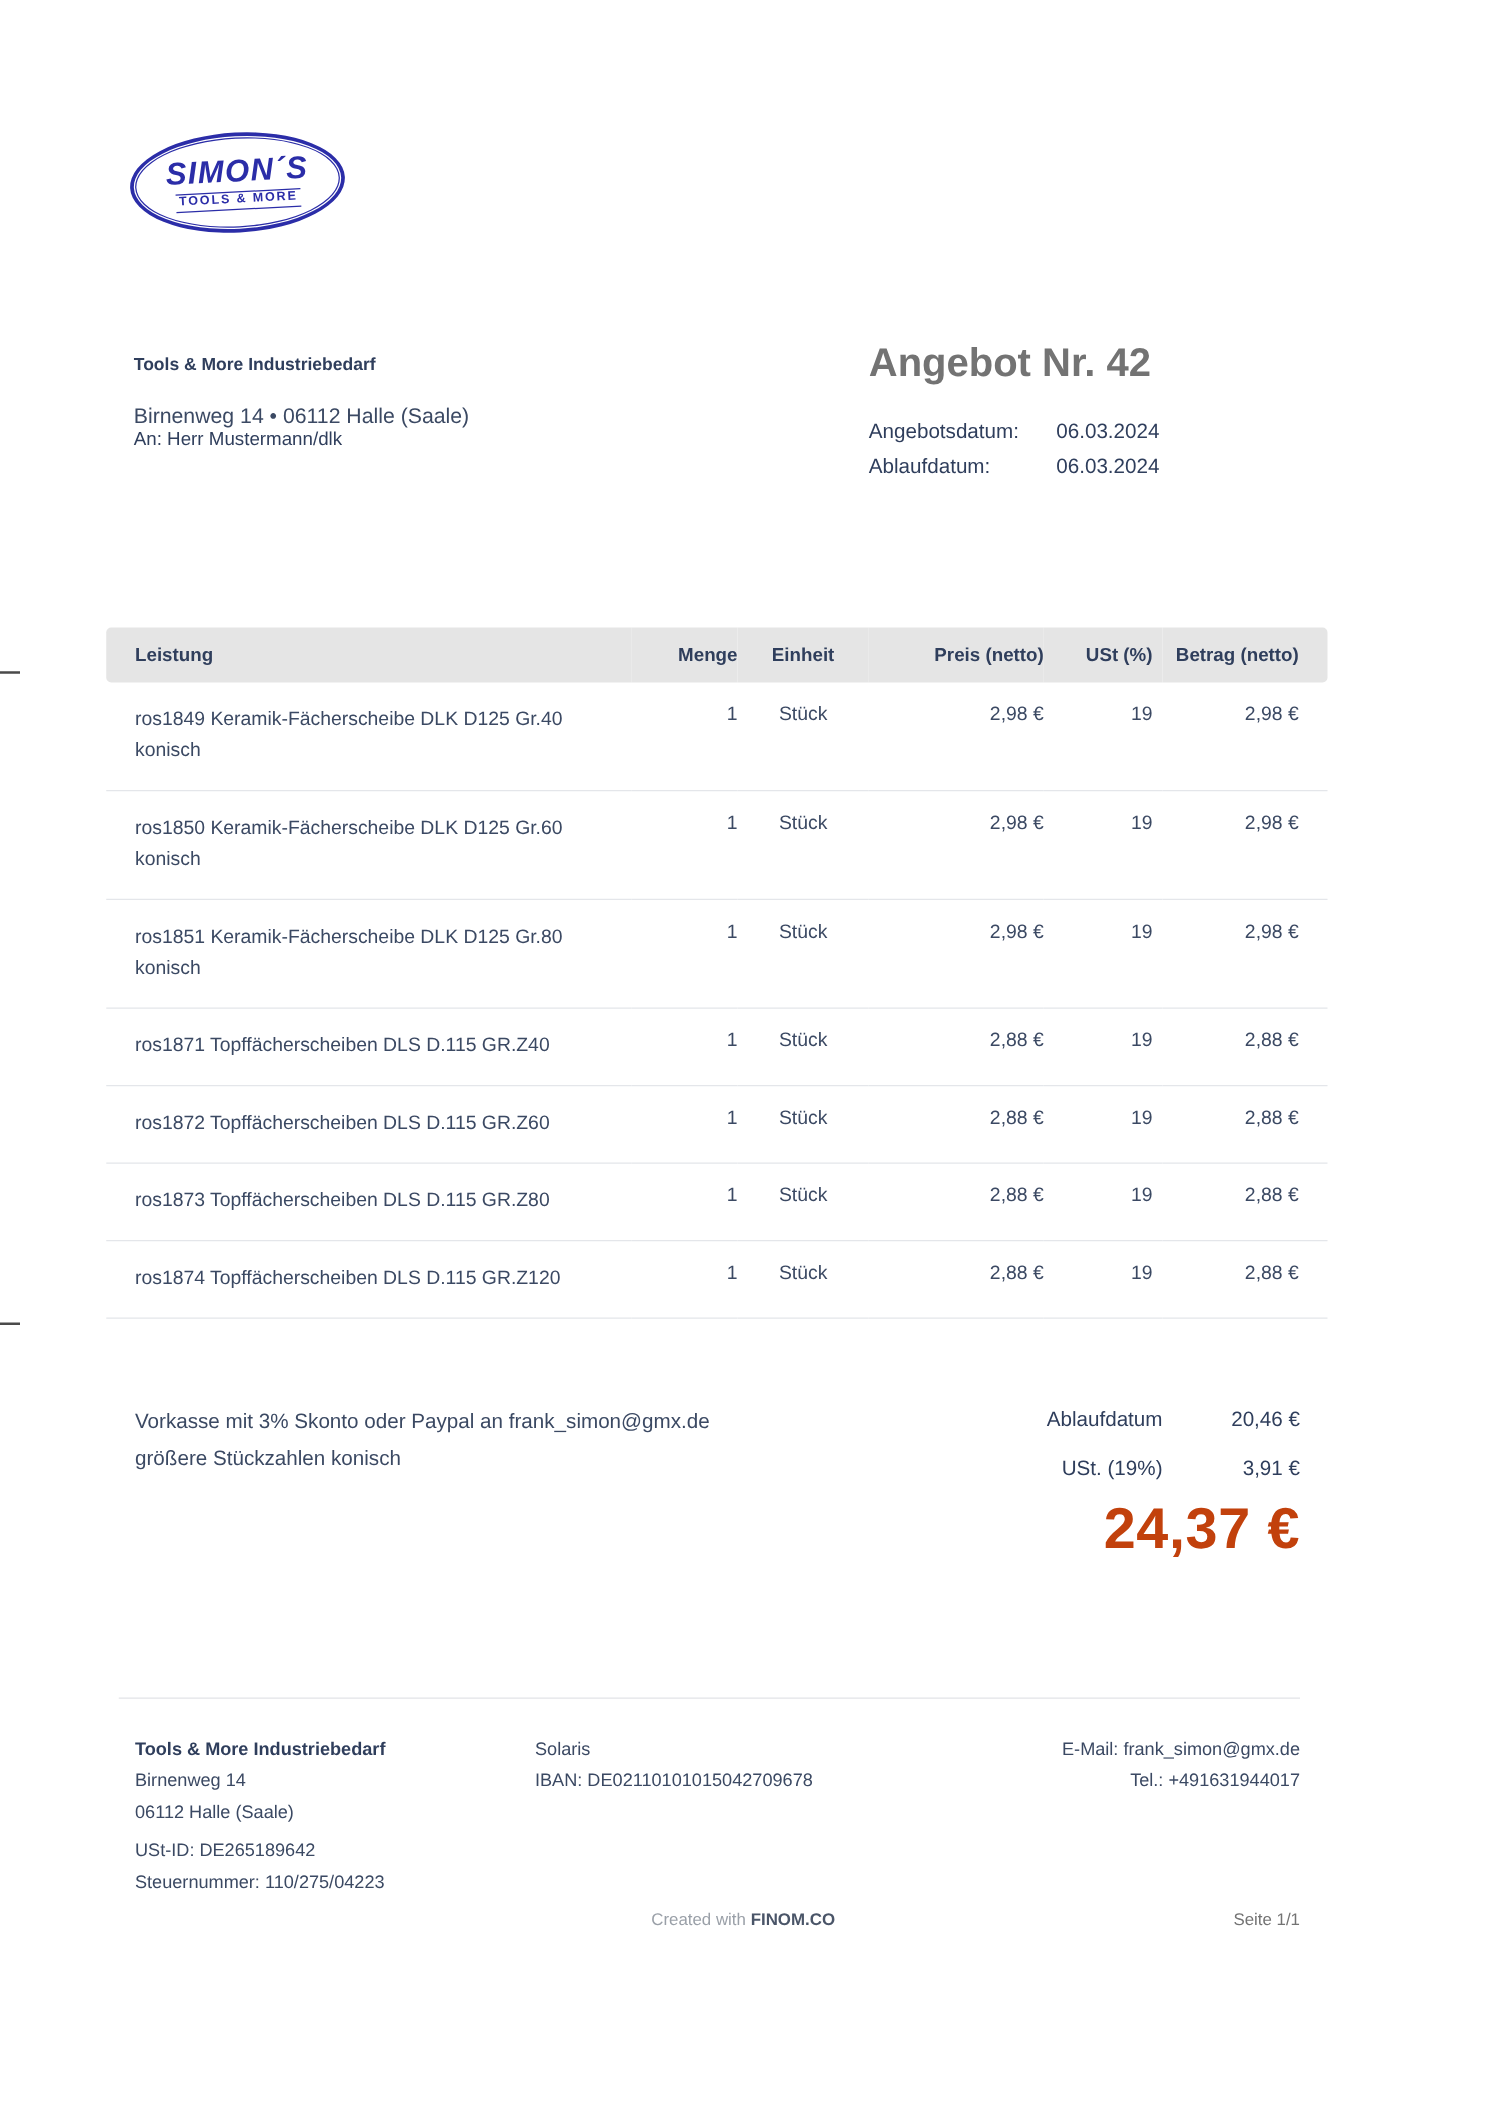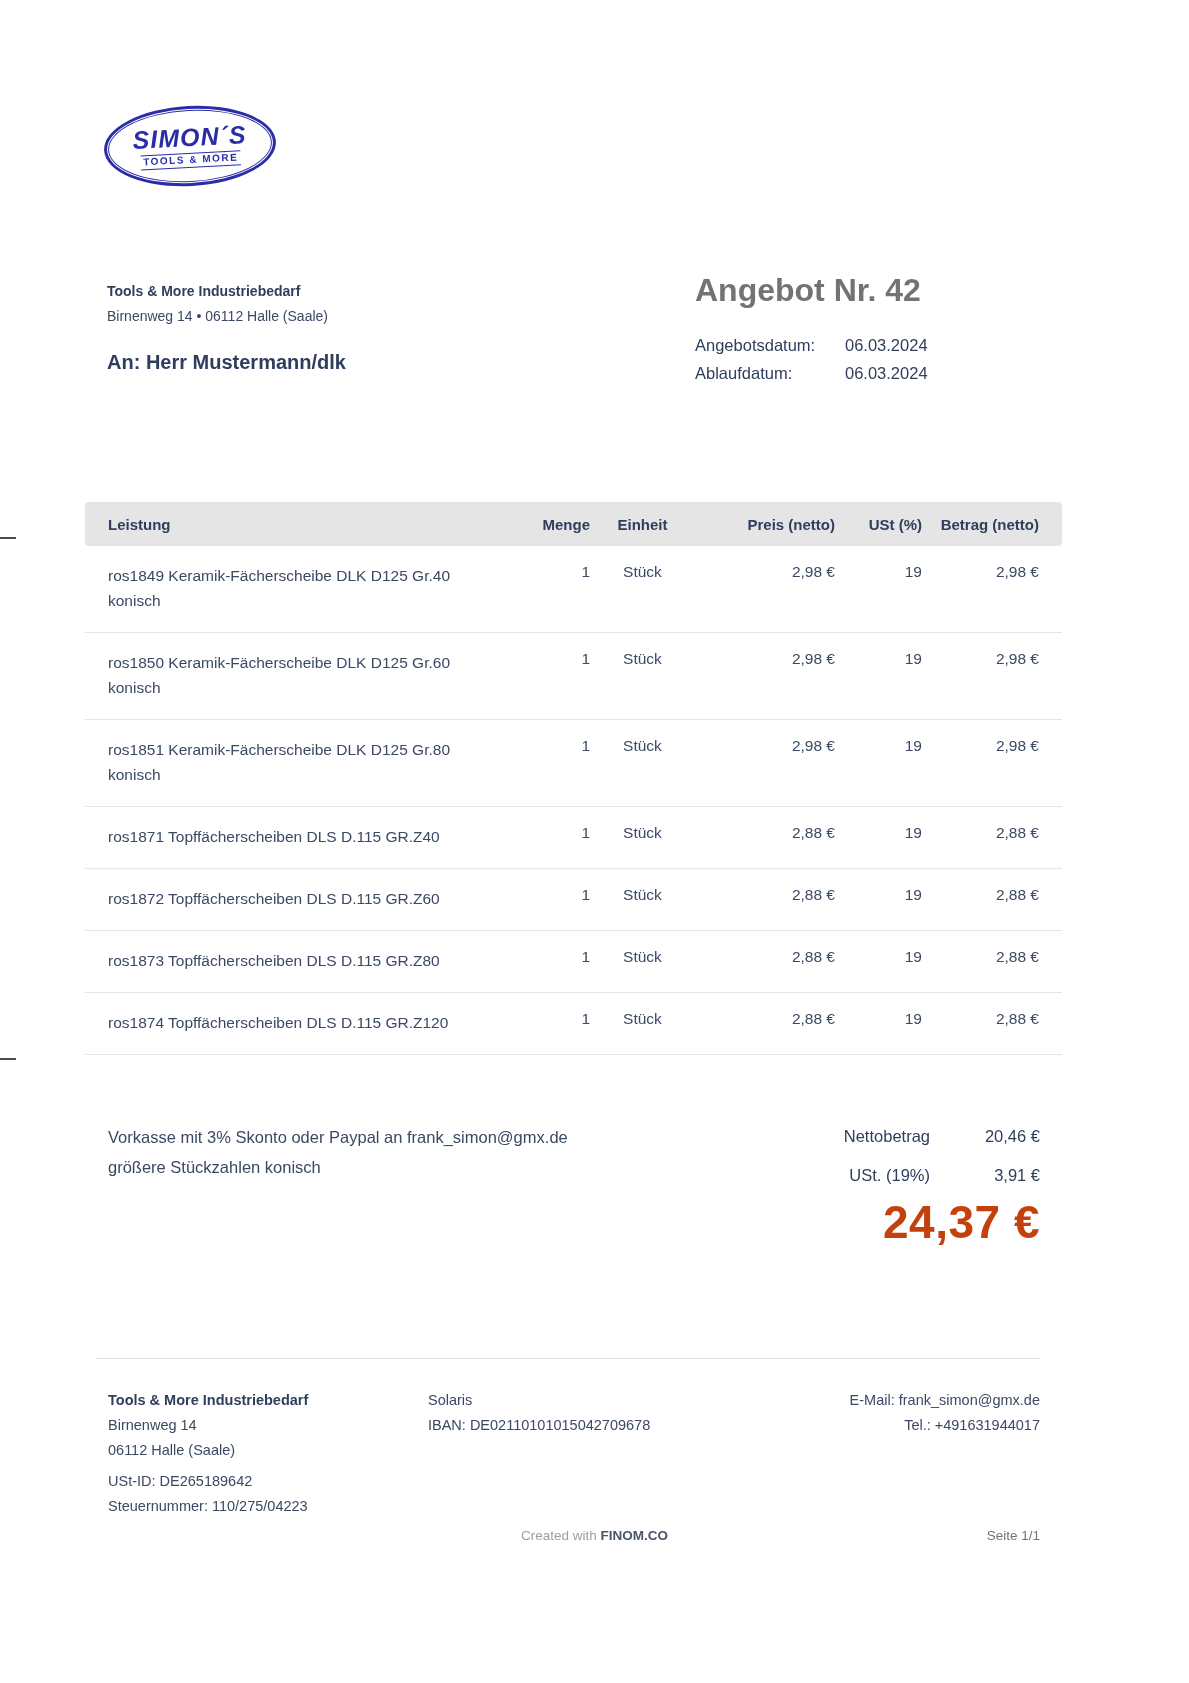--- a/index.html
+++ b/index.html
@@ -21,22 +21,22 @@
   .logo-text { position:absolute; inset:0; display:flex; flex-direction:column;
                align-items:center; justify-content:center; color:#2B2DA8; }
   .logo-line1 { font-size:25px; font-weight:bold; font-style:italic; letter-spacing:1px; line-height:1; }
   .logo-line2 { font-size:10px; font-weight:bold; letter-spacing:1.5px; line-height:1;
                 margin-top:3px; border-top:1.5px solid #2B2DA8; border-bottom:1.5px solid #2B2DA8;
                 padding:1.5px 2px; }
 
   
   .sender { position:absolute; left:107px; top:283px; }
   .sender-company { font-size:14px; font-weight:bold; color:#2F3E5C; }
-  .sender-address { font-size:14px; color:#3B4963; margin-top:9px; }
-  .recipient { font-size:20px; font-weight:bold; color:#2F3E5C; margin-top:27px; }
+  .sender-address { font-size:17px; color:#3B4963; margin-top:24px; }
+  .recipient { font-size:15px; font-weight:normal; color:#2F3E5C; }
 
   
   .quote { position:absolute; left:695px; top:272px; width:350px; }
   .quote-title { font-size:32px; font-weight:bold; color:#737373; }
   .quote-rows { margin-top:22px; font-size:16.5px; color:#2F3E5C; }
   .quote-row { display:flex; line-height:28px; }
   .quote-row .lbl { width:150px; }
 
   
   .items { position:absolute; left:85px; top:502px; width:977px; border-collapse:collapse; }
@@ -189,21 +189,21 @@
       </tbody>
   </table>
 
   <div class="notes">
     <div>Vorkasse mit 3% Skonto oder Paypal an frank_simon@gmx.de</div>
     <div>größere Stückzahlen konisch</div>
   </div>
 
   <div class="totals">
     <div class="totals-row">
-      <span class="t-lbl">Nettobetrag</span>
+      <span class="t-lbl">Ablaufdatum</span>
       <span class="t-val">20,46 €</span>
     </div>
     <div class="totals-row">
       <span class="t-lbl">USt. (19%)</span>
       <span class="t-val">3,91 €</span>
     </div>
   </div>
   <div class="grand-total">24,37 €</div>
 
   <div class="footer-sep"></div>

